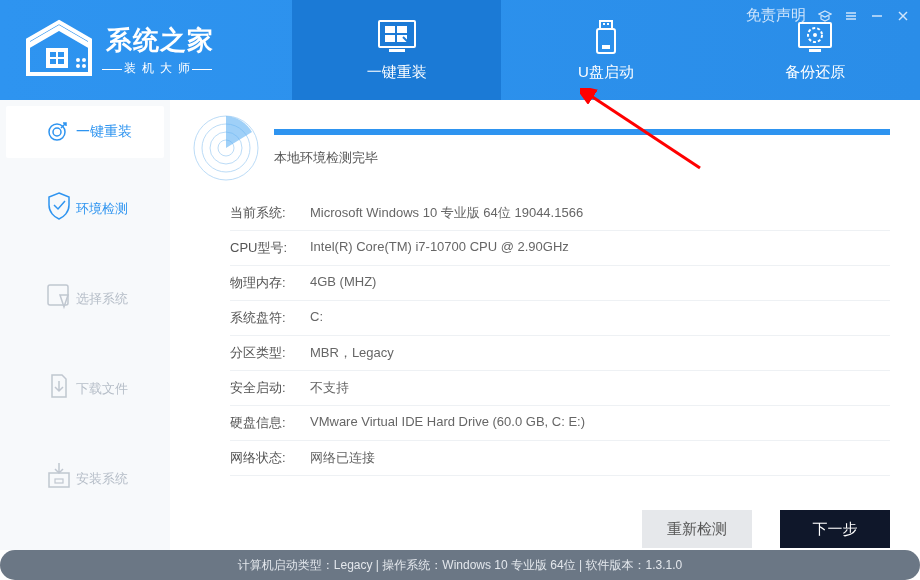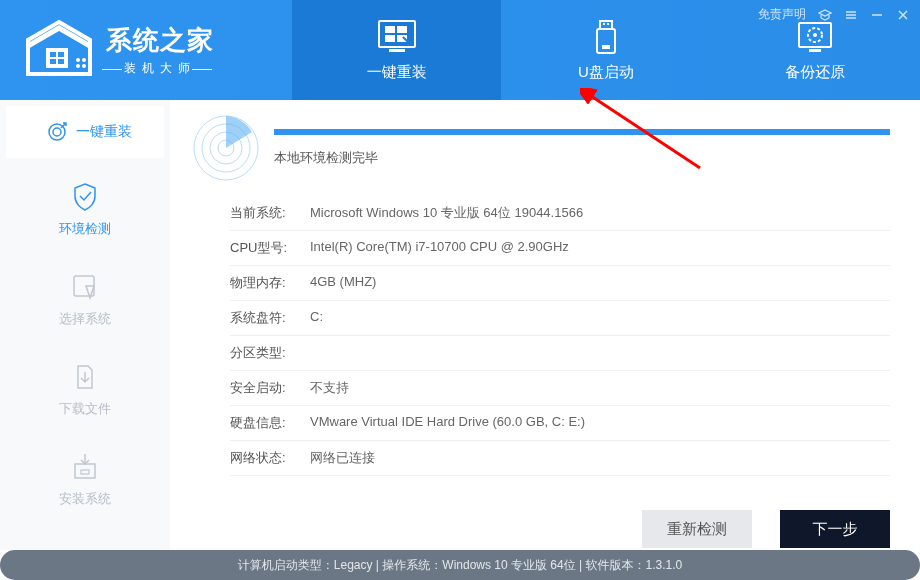--- a/index.html
+++ b/index.html
@@ -43,36 +43,35 @@
 .top-tab-icon { width: 44px; height: 36px; display: flex; align-items: center; justify-content: center; }
 .top-tab-label { font-size: 15px; margin-top: 8px; }
 
 .window-controls {
   position: absolute;
   top: 6px; right: 10px;
   display: flex;
   align-items: center;
   gap: 12px;
   color: #cfe5fb;
-  font-size: 12px;
+  font-size: 15px;
 }
 .wc-item { cursor: pointer; display: flex; align-items: center; }
 
 .body-area { display: flex; height: 450px; }
 
 .sidebar {
   width: 170px;
   background: #f7f9fb;
   display: flex;
   flex-direction: column;
 }
 .side-item {
   height: 90px;
   display: flex;
-  flex-direction: column;
   align-items: center;
   justify-content: center;
   color: #b6bec8;
   cursor: pointer;
   font-size: 13px;
 }
 .side-item.first {
   flex-direction: row;
   height: 52px;
   background: #fff;
@@ -321,20 +320,21 @@
       <div class="info-row">
           <span class="info-label">物理内存:</span>
           <span class="info-value">4GB (MHZ)</span>
         </div>
       <div class="info-row">
           <span class="info-label">系统盘符:</span>
           <span class="info-value">C:</span>
         </div>
       <div class="info-row">
           <span class="info-label">分区类型:</span>
+          <span class="info-value">MBR，Legacy</span>
         </div>
       <div class="info-row">
           <span class="info-label">安全启动:</span>
           <span class="info-value">不支持</span>
         </div>
       <div class="info-row">
           <span class="info-label">硬盘信息:</span>
           <span class="info-value">VMware Virtual IDE Hard Drive  (60.0 GB, C: E:)</span>
         </div>
       <div class="info-row">

